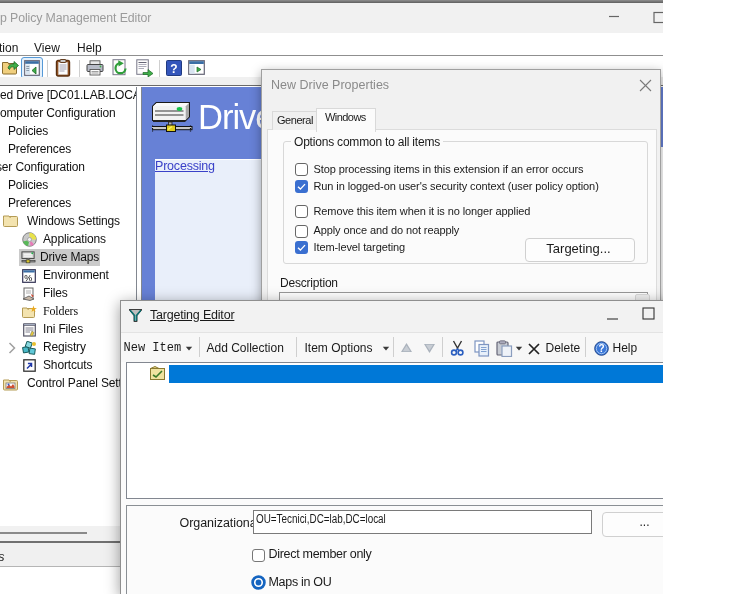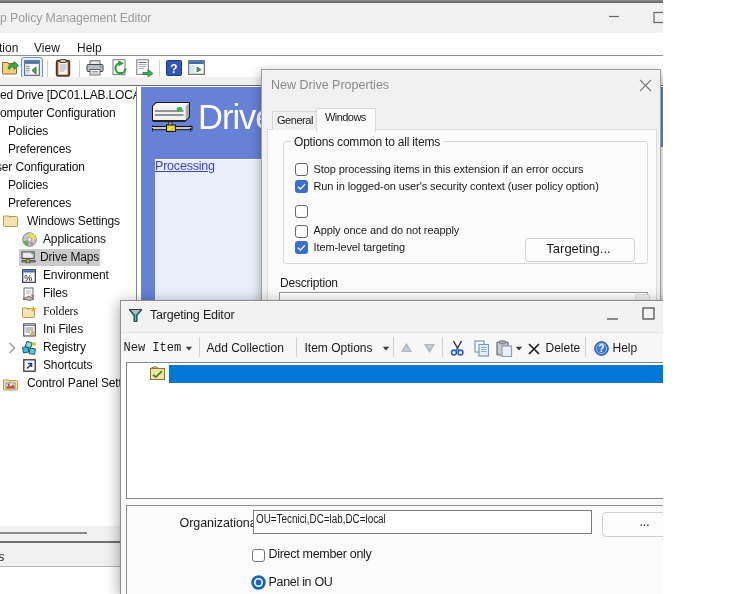--- a/index.html
+++ b/index.html
@@ -264,20 +264,21 @@
     <div class="abs t11" style="left:29px;top:64.5px;background:#fbfbfb;padding:0 3px;">Options common to all items</div>
 
     <div class="cbox" style="left:33px;top:93px;"></div>
     <div class="cbrow" style="left:51.5px;top:92.5px;">Stop processing items in this extension if an error occurs</div>
     <div class="cboxc" style="left:33px;top:110px;"></div>
     <svg class="abs" style="left:33px;top:110px;" width="13" height="13" viewBox="0 0 13 13">
         <path d="M3 6.7 L5.4 9.1 L10 4.1" fill="none" stroke="#fff" stroke-width="1.4"></path>
       </svg>
     <div class="cbrow" style="left:51.5px;top:109.5px;">Run in logged-on user's security context (user policy option)</div>
     <div class="cbox" style="left:33px;top:135px;"></div>
+    <div class="cbrow" style="left:51.5px;top:134.5px;">Remove this item when it is no longer applied</div>
     <div class="cbox" style="left:33px;top:154.5px;"></div>
     <div class="cbrow" style="left:51.5px;top:154px;">Apply once and do not reapply</div>
     <div class="cboxc" style="left:33px;top:171px;"></div>
     <svg class="abs" style="left:33px;top:171px;" width="13" height="13" viewBox="0 0 13 13">
         <path d="M3 6.7 L5.4 9.1 L10 4.1" fill="none" stroke="#fff" stroke-width="1.4"></path>
       </svg>
     <div class="cbrow" style="left:51.5px;top:170.5px;">Item-level targeting</div>
 
     <div class="abs" style="left:262.5px;top:168px;width:108px;height:21.5px;background:#fdfdfd;border:1px solid #d0d0d0;border-radius:4px;"></div>
     <div class="abs" style="left:262.5px;top:171px;width:108px;text-align:center;font-size:13px;color:#1a1a1a;white-space:nowrap;">Targeting...</div>
@@ -289,21 +290,21 @@
 
   <div class="abs" style="left:119.5px;top:300px;width:589px;height:294px;background:#fbfbfb;border:1px solid #8f8f8f;border-bottom:none;box-shadow:0 3px 14px rgba(0,0,0,0.4);overflow:hidden;" id="tedlg">
 
     <div class="abs" style="left:0;top:0;width:590px;height:31px;background:#f2f2f2;"></div>
     <svg class="abs" style="left:8.5px;top:8px;" width="13" height="13" viewBox="0 0 13 13" id="funnel">
       <polygon points="0.5,0.8 12.5,0.8 7.8,6.3 7.8,12.2 5.2,12.2 5.2,6.3" fill="#ffffff" stroke="#000" stroke-width="1.1"></polygon>
       <polygon points="2.2,1.8 10.8,1.8 6.5,6.8" fill="#bdbdbd"></polygon>
       <path d="M1.2 1.2 L5.6 6.4 L5.6 11.8" fill="none" stroke="#0d7272" stroke-width="1.5"></path>
       <path d="M11.8 1.2 L7.4 6.4 L7.4 11.8" fill="none" stroke="#0d7272" stroke-width="1.5"></path>
     </svg>
-    <div class="abs" style="left:29.5px;top:6.5px;font-size:12.5px;color:#1a1a1a;white-space:nowrap;letter-spacing:-0.2px;">Targeting Editor</div>
+    <div class="abs" style="left:29.5px;top:6.5px;font-size:12.5px;color:#1a1a1a;white-space:nowrap;letter-spacing:-0.2px;text-decoration:underline;">Targeting Editor</div>
     <svg class="abs" style="left:480px;top:4px;" width="105" height="22" viewBox="0 0 105 22">
       <line x1="6" y1="14" x2="17" y2="14" stroke="#333" stroke-width="1.1"></line>
       <rect x="42" y="3" width="11" height="11" fill="none" stroke="#333" stroke-width="1.1"></rect>
       <line x1="88" y1="4" x2="100" y2="16" stroke="#333" stroke-width="1.1"></line>
       <line x1="100" y1="4" x2="88" y2="16" stroke="#333" stroke-width="1.1"></line>
     </svg>
     <div class="abs" style="left:0;top:31px;width:590px;height:1px;background:#e3e3e3;"></div>
 
     <div class="abs" style="left:0;top:32px;width:590px;height:28.5px;background:#f7f7f7;" id="tetoolbar"></div>
     <div class="abs t115" style="left:3px;top:40px;font-family:Liberation Mono, monospace;">New Item</div>
@@ -376,19 +377,19 @@
     <div class="abs" style="left:481.5px;top:211px;width:85px;height:25px;background:#fdfdfd;border:1px solid #d0d0d0;border-radius:4px;box-sizing:border-box;"></div>
     <div class="abs" style="left:481.5px;top:214px;width:85px;text-align:center;font-size:12px;color:#1a1a1a;">...</div>
 
     <div class="abs" style="left:131.5px;top:248px;width:13px;height:13px;background:#fff;border:1px solid #777;border-radius:3px;box-sizing:border-box;"></div>
     <div class="abs" style="left:148px;top:246px;font-size:12.5px;color:#1a1a1a;white-space:nowrap;letter-spacing:-0.3px;">Direct member only</div>
 
     <svg class="abs" style="left:130.5px;top:273.5px;" width="15" height="15" viewBox="0 0 15 15">
       <circle cx="7.5" cy="7.5" r="5.9" fill="#fff" stroke="#1464c0" stroke-width="2.7"></circle>
       <circle cx="7.5" cy="7.5" r="2.9" fill="#1464c0"></circle>
     </svg>
-    <div class="abs" style="left:148px;top:273.5px;font-size:12.5px;color:#1a1a1a;white-space:nowrap;letter-spacing:-0.3px;">Panel in OU</div>
+    <div class="abs" style="left:148px;top:273.5px;font-size:12.5px;color:#1a1a1a;white-space:nowrap;letter-spacing:-0.3px;">Maps in OU</div>
 
     <div class="abs" style="left:570px;top:205px;width:16px;height:89px;background:#f2f2f2;"></div>
     <div class="abs" style="left:577px;top:223.5px;width:2px;height:71px;background:#777;"></div>
   </div>
 
 </div>
 
 </body></html>

